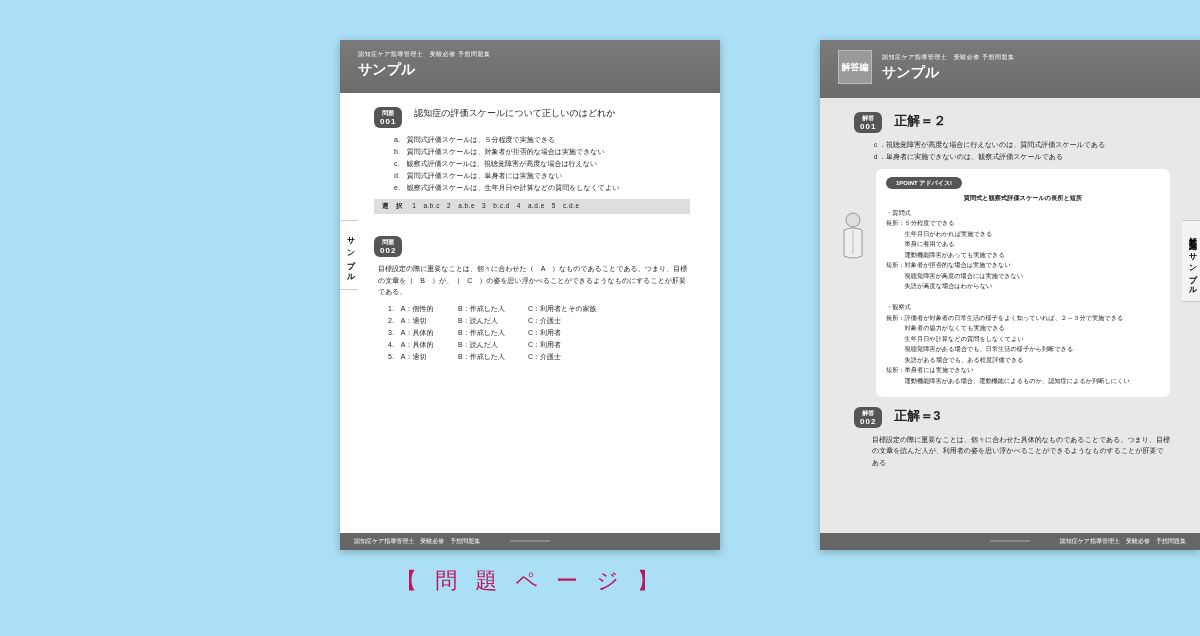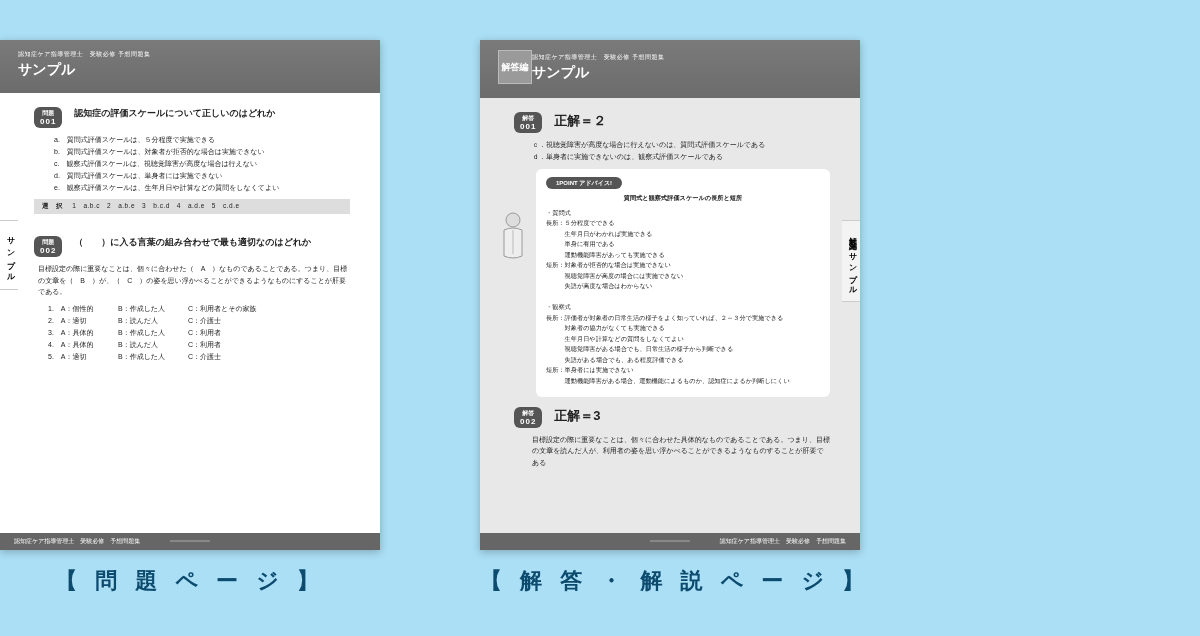--- a/index.html
+++ b/index.html
@@ -3,38 +3,38 @@
 <meta charset="utf-8">
 <style>
   * { margin: 0; padding: 0; box-sizing: border-box; }
   body {
     width: 1200px; height: 636px;
     background: #abdff5;
     font-family: "Hiragino Kaku Gothic ProN", "Yu Gothic", "Meiryo", sans-serif;
     position: relative;
   }
   .pages-wrap {
-    display: flex; justify-content: flex-start; gap: 100px;
+    display: flex; justify-content: flex-end; gap: 100px;
     padding-top: 40px;
   }
   .page {
     width: 380px; height: 510px;
     background: #fff;
     box-shadow: 0 2px 8px rgba(0,0,0,.25);
     position: relative;
     overflow: hidden;
   }
   .page-r { background: #e8e8e8; }
   .hdr {
     background: linear-gradient(#7a7a7a,#6c6c6c);
     color: #fff; padding: 10px 18px 14px 18px;
   }
   .hdr-sub { font-size: 6px; letter-spacing: .5px; }
   .hdr-main { font-size: 14px; font-weight: bold; margin-top: 2px; }
-  .hdr-r { display: flex; align-items: center; }
+  .hdr-r { display: flex; align-items: center; gap: 10px; }
   .hdr-box {
     width: 34px; height: 34px; background: #9a9a9a;
     display: flex; align-items: center; justify-content: center;
     font-size: 9px; color: #fff; font-weight: bold; border: 1px solid #bbb;
   }
   .side-tab {
     position: absolute; left: 0; top: 180px;
     width: 18px; background: #fff; border-top: 1px solid #ccc; border-bottom: 1px solid #ccc;
     writing-mode: vertical-rl; font-size: 8px; padding: 10px 3px;
     letter-spacing: 3px; font-weight: bold;
@@ -47,21 +47,21 @@
   }
   .content { padding: 14px 30px 10px 34px; font-size: 7px; color: #222; }
   .content-r { padding: 14px 30px 10px 34px; font-size: 7px; color: #222; }
   .badge {
     display: inline-block; background: #555; color: #fff;
     border-radius: 6px 6px 6px 6px; padding: 2px 6px; font-size: 6px; font-weight: bold;
     margin-right: 6px; text-align: center;
   }
   .badge-num { display: block; font-size: 8px; letter-spacing: 1px; margin-top: -1px; }
   .qrow { display: flex; align-items: flex-start; gap: 6px; margin-bottom: 6px; }
-  .qtitle { font-size: 9px; font-weight: bold; }
+  .qtitle { font-size: 9px; font-weight: normal; }
   .opts { margin: 6px 0 6px 20px; line-height: 1.7; }
   .opts li { list-style: none; }
   .choice-bar {
     background: #ddd; padding: 3px 8px; margin-top: 4px;
     font-size: 6.5px; letter-spacing: .5px;
   }
   .q2desc { margin: 6px 0 6px 4px; line-height: 1.6; }
   .tbl { margin: 6px 0 0 14px; }
   .tbl div { line-height: 1.7; }
   .tbl span { display: inline-block; width: 70px; }
@@ -83,21 +83,21 @@
   .q2exp { margin: 6px 0 0 18px; line-height: 1.7; }
   .footer {
     position: absolute; bottom: 0; left: 0; right: 0;
     background: #666; color: #fff; font-size: 6px; padding: 4px 14px;
     display: flex; justify-content: space-between; align-items: center;
   }
   .footer-r { justify-content: flex-end; }
   .binder { position: absolute; bottom: 8px; left: 50%; transform: translateX(-50%);
     width: 40px; border-top: 2px solid #888; }
   .caption {
-    font-size: 22px; font-weight: bold; color: #0c4a6e; letter-spacing: 6px;
+    font-size: 22px; font-weight: normal; color: #be185d; letter-spacing: 6px;
     text-align: center; margin-top: 16px;
   }
 </style>
 </head>
 <body>
 
 <div class="pages-wrap">
 
   <div>
     <div class="page">
@@ -128,21 +128,20 @@
           <span>1　a.b.c　2　a.b.e　3　b.c.d　4　a.d.e　5　c.d.e</span>
         </div>
 
         <div style="height:22px"></div>
 
         <div class="qrow">
           <div class="badge">
             <span>問題</span>
             <span class="badge-num">002</span>
           </div>
-          <div class="qtitle">（　　）に入る言葉の組み合わせで最も適切なのはどれか</div>
         </div>
         <div class="q2desc">目標設定の際に重要なことは、個々に合わせた（　A　）なものであることである。つまり、目標の文章を（　B　）が、（　C　）の姿を思い浮かべることができるようなものにすることが肝要である。</div>
         <div class="tbl" id="q2rows">
             <div><span>1.　A：個性的</span><span>B：作成した人</span><span>C：利用者とその家族</span></div>
             <div><span>2.　A：適切</span><span>B：読んだ人</span><span>C：介護士</span></div>
             <div><span>3.　A：具体的</span><span>B：作成した人</span><span>C：利用者</span></div>
             <div><span>4.　A：具体的</span><span>B：読んだ人</span><span>C：利用者</span></div>
             <div><span>5.　A：適切</span><span>B：作成した人</span><span>C：介護士</span></div>
           </div>
       </div>
@@ -219,15 +218,14 @@
           <div class="correct">正解＝3</div>
         </div>
         <div class="q2exp">目標設定の際に重要なことは、個々に合わせた具体的なものであることである。つまり、目標の文章を読んだ人が、利用者の姿を思い浮かべることができるようなものすることが肝要である</div>
       </div>
 
       <div class="footer footer-r">
         <span>認知症ケア指導管理士　受験必修　予想問題集</span>
       </div>
       <div class="binder"></div>
     </div>
-    <div class="caption">【 解 答 ・ 解 説 ペ ー ジ 】</div>
   </div>
 </div>
 
 </body></html>

